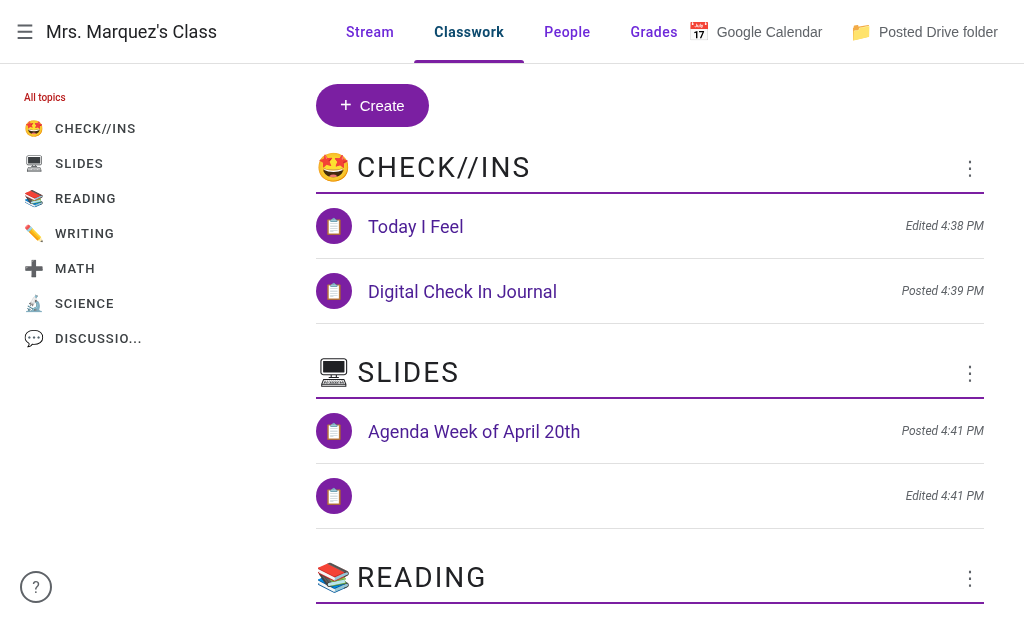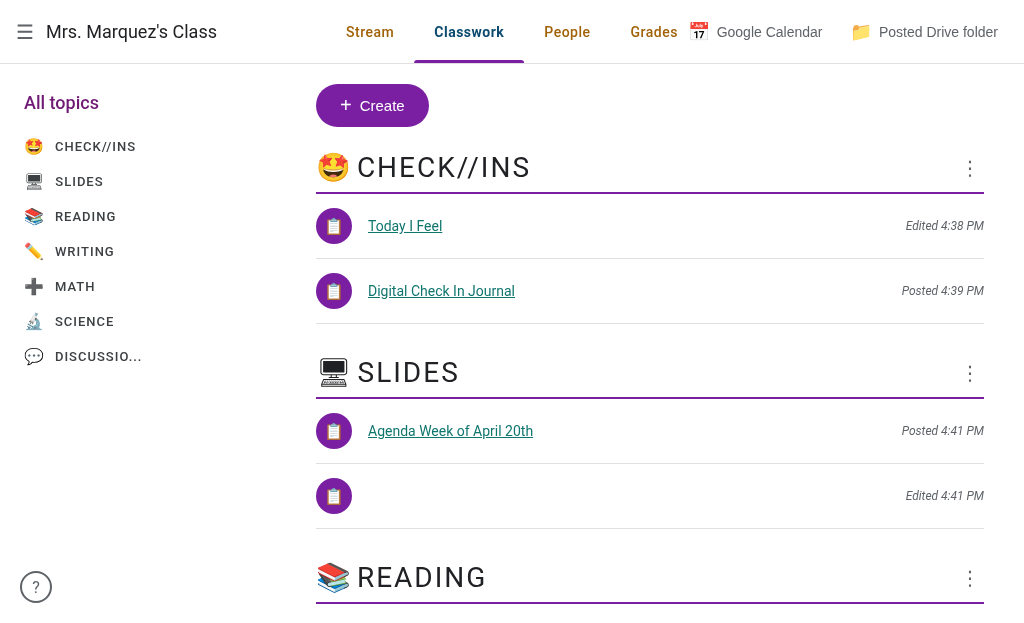--- a/index.html
+++ b/index.html
@@ -12,21 +12,21 @@
       padding: 0 16px;
       position: relative;
     }
     .header-left { display: flex; align-items: center; gap: 12px; }
     .menu-icon { font-size: 20px; color: #5f6368; cursor: pointer; }
     .app-title { font-size: 18px; font-weight: 400; color: #202124; }
     .header-nav { display: flex; align-items: flex-end; position: absolute; left: 50%; transform: translateX(-50%); height: 100%; }
     .nav-item {
       font-size: 14px; font-weight: 500; letter-spacing: 0.5px;
       padding: 0 20px; height: 100%; display: flex; align-items: center;
-      cursor: pointer; color: #a16207; position: relative; text-decoration: none;
+      cursor: pointer; color: #6d28d9; position: relative; text-decoration: none;
     }
     .nav-item.active { color: #0c4a6e; font-weight: bold; }
     .nav-item.active::after {
       content: ''; position: absolute; bottom: 0; left: 0; right: 0;
       height: 3px; background: #7B1FA2; border-radius: 3px 3px 0 0;
     }
     .header-right { display: flex; align-items: center; gap: 8px; margin-left: auto; }
     .header-right-btn {
       display: flex; align-items: center; gap: 6px;
       font-size: 14px; color: #5f6368; cursor: pointer; padding: 6px 10px;
@@ -35,22 +35,22 @@
 
     
     .layout { display: flex; height: calc(623px - 64px); }
 
     
     .sidebar {
       width: 276px; min-width: 276px; padding: 20px 0;
       border-right: none; overflow-y: auto;
     }
     .sidebar-all-topics {
-      font-size: 18px; color: #701a75; font-weight: 500;
-      padding: 8px 24px; cursor: pointer; margin-bottom: 8px;
+      font-size: 10px; color: #b91c1c; font-weight: 500;
+      padding: 8px 24px; cursor: pointer; 
     }
     .sidebar-item {
       display: flex; align-items: center; gap: 10px;
       padding: 8px 24px; font-size: 13px; color: #3c4043; cursor: pointer;
       letter-spacing: 1px; font-weight: 500; text-transform: uppercase;
     }
     .sidebar-emoji { font-size: 16px; }
 
     
     .main-content { flex: 1; overflow-y: auto; padding: 20px 40px; }
@@ -88,21 +88,21 @@
     .assignment-item {
       display: flex; align-items: center; justify-content: space-between;
       padding: 14px 0; border-bottom: 1px solid #e0e0e0; cursor: pointer;
     }
     .assignment-left { display: flex; align-items: center; gap: 16px; }
     .assignment-icon {
       width: 36px; height: 36px; border-radius: 50%;
       background: #7B1FA2; display: flex; align-items: center; justify-content: center;
       color: white; font-size: 16px; flex-shrink: 0;
     }
-    .assignment-title { font-size: 14px; color: #0f766e; text-decoration: underline; }
+    .assignment-title { font-size: 18px; color: #4c1d95; }
     .assignment-time { font-size: 12px; color: #5f6368; white-space: nowrap; font-style: italic; }
 
     
     .help-icon {
       position: fixed; bottom: 20px; left: 20px;
       width: 32px; height: 32px; border-radius: 50%; border: 2px solid #5f6368;
       display: flex; align-items: center; justify-content: center;
       color: #5f6368; font-size: 16px; cursor: pointer;
     }
 

